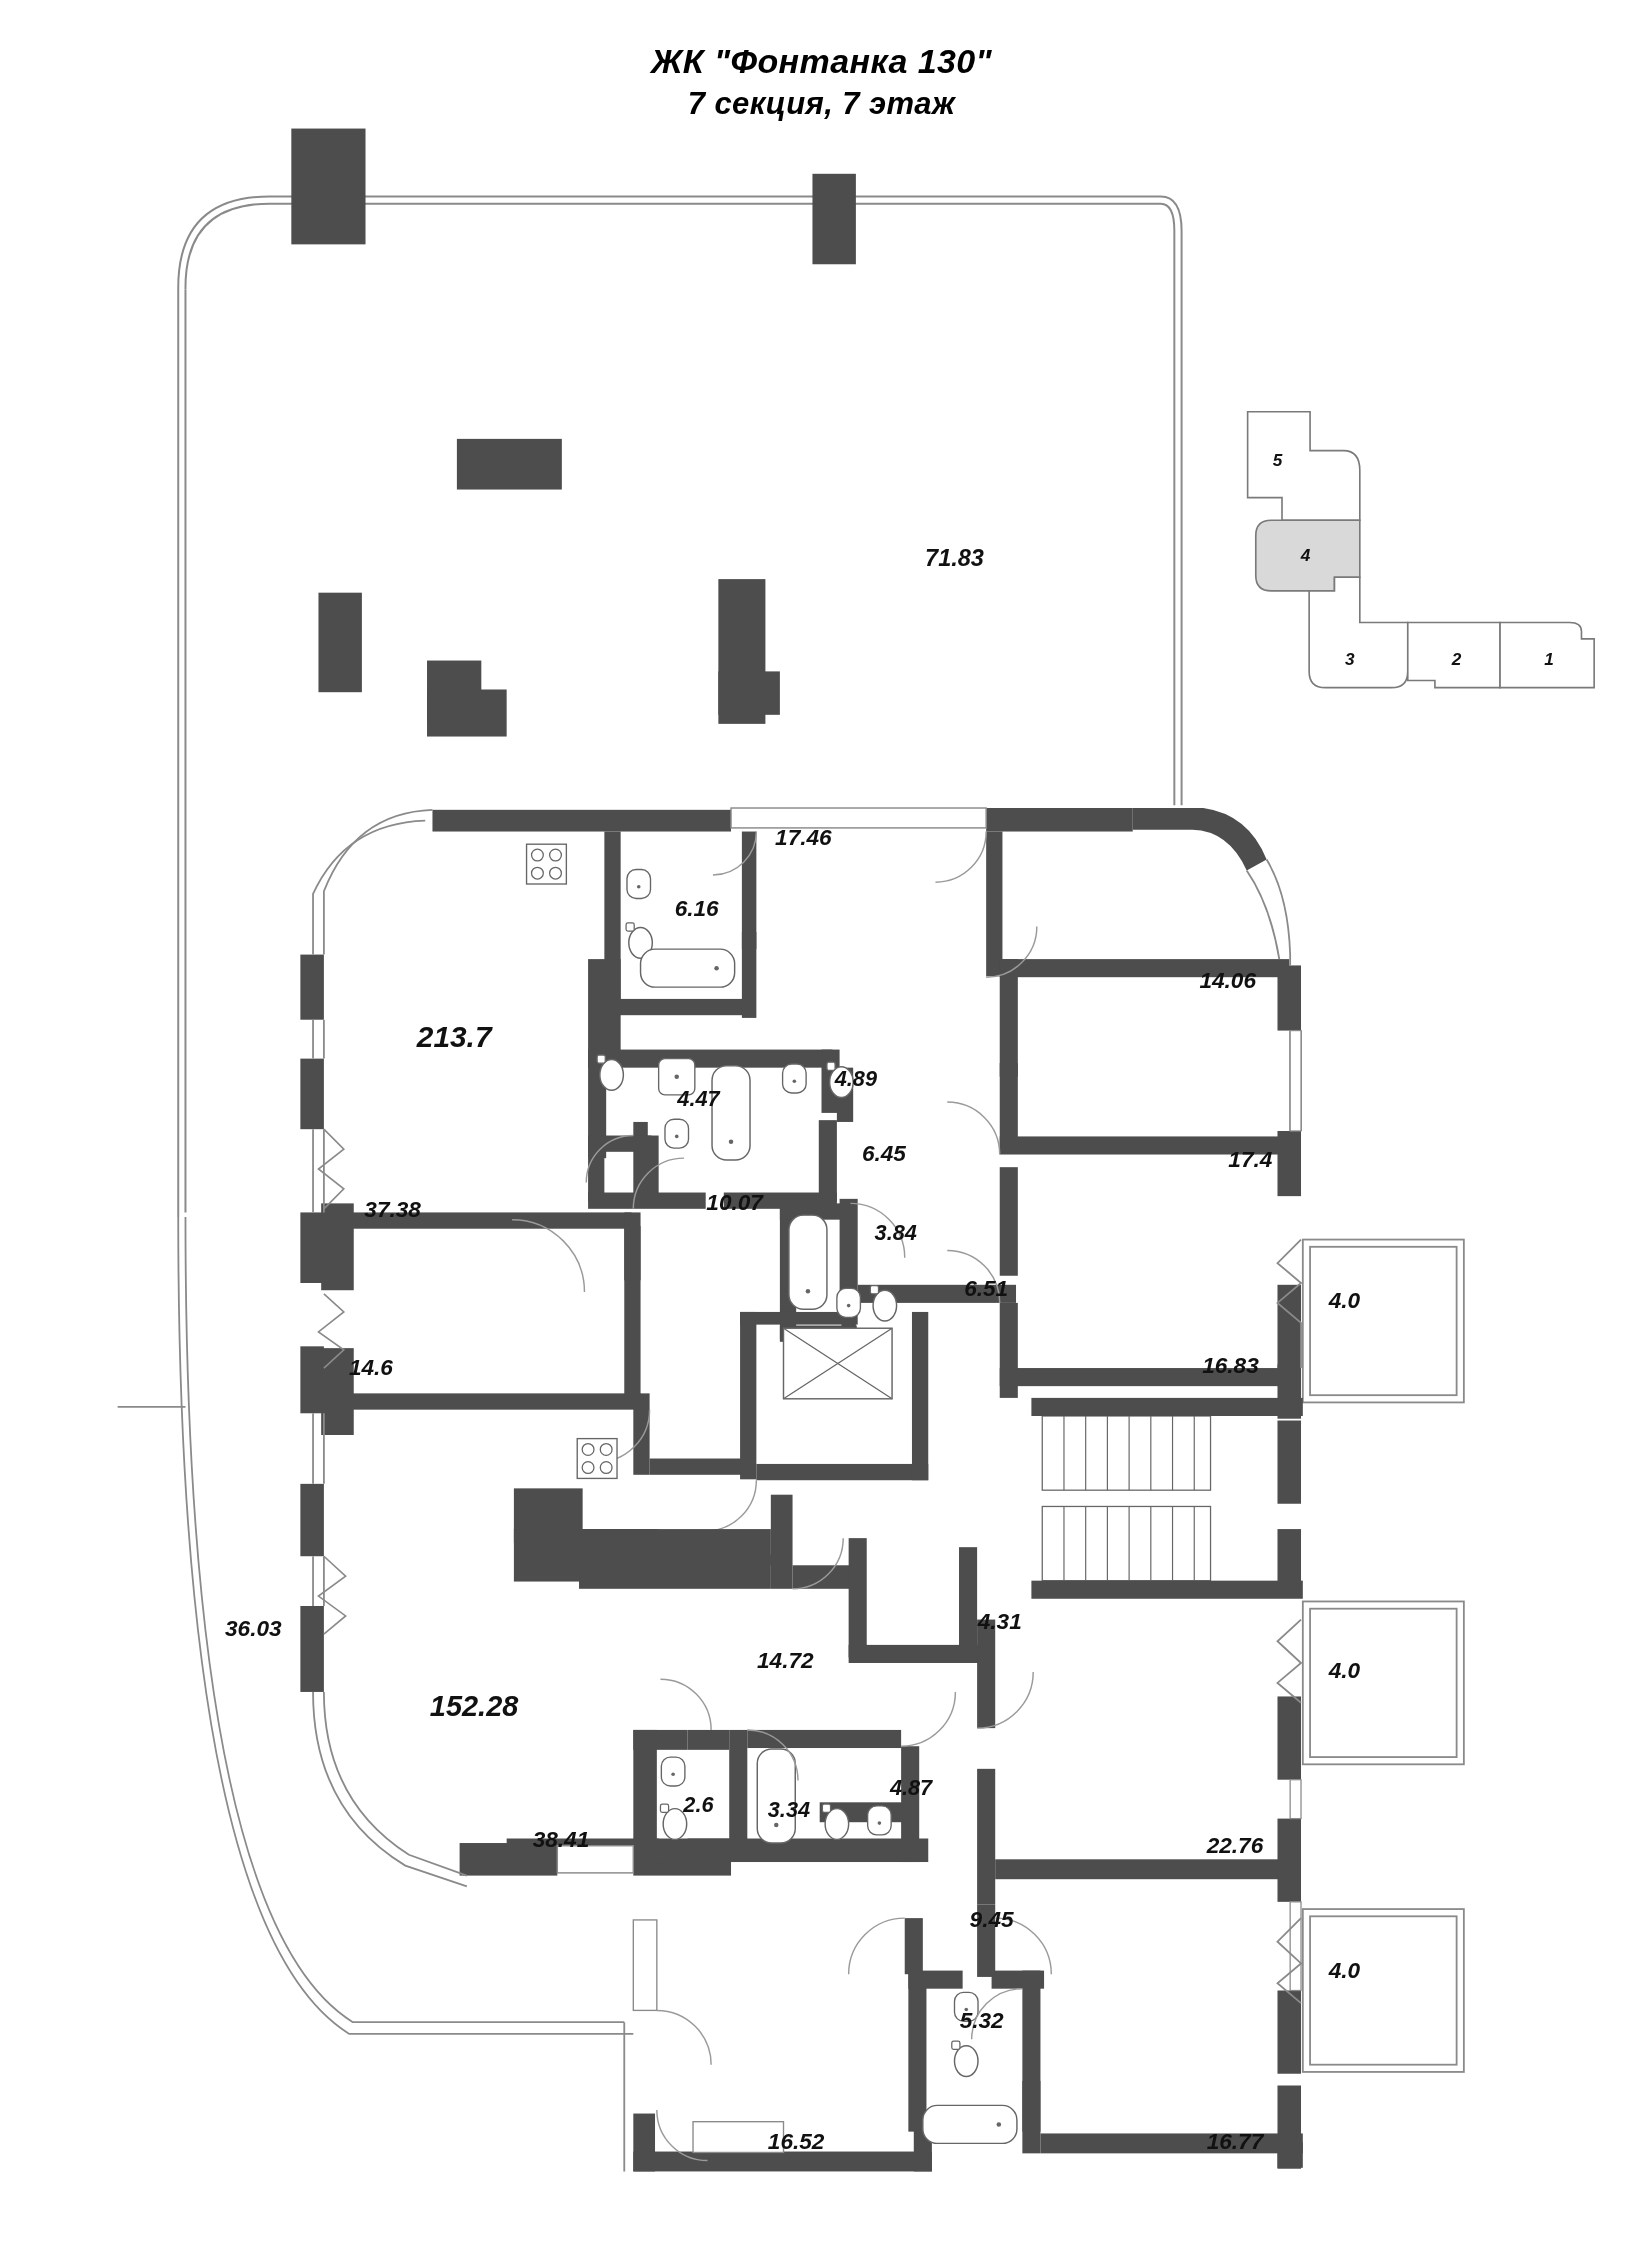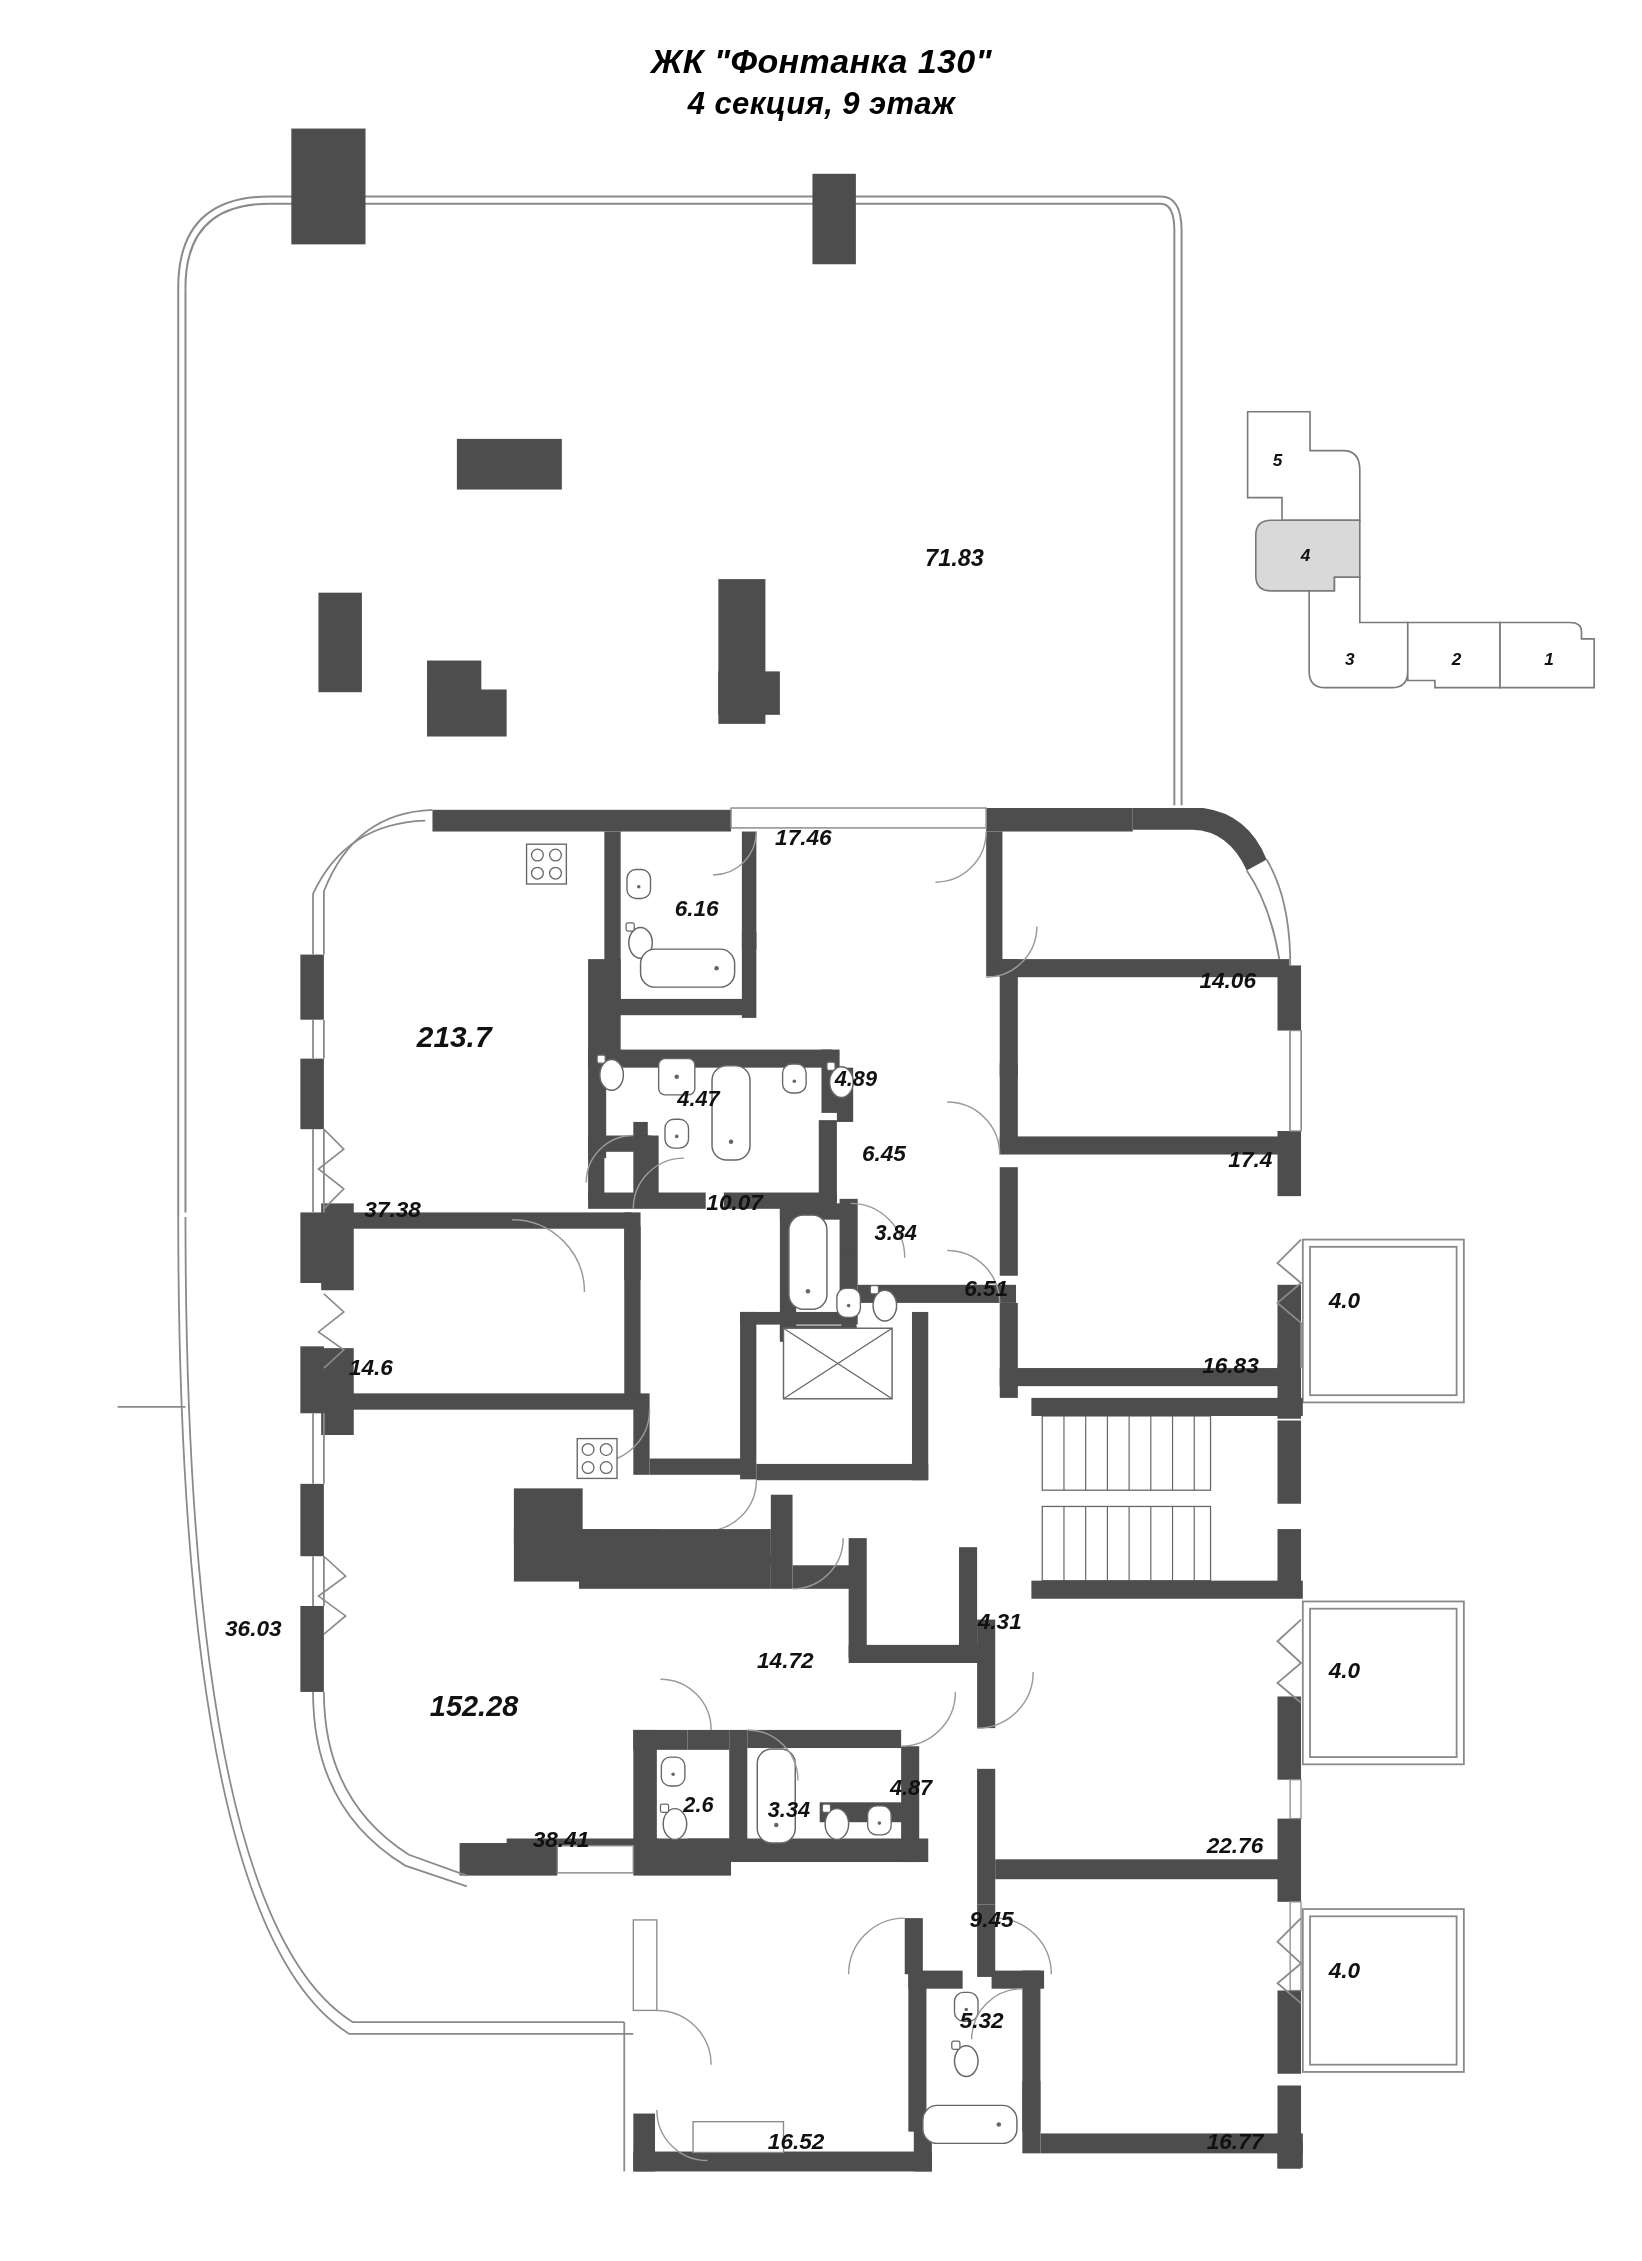--- a/index.html
+++ b/index.html
@@ -14,21 +14,21 @@
   text.area{font-family:"Liberation Sans",sans-serif;font-style:italic;font-weight:bold;fill:#111;}
   text.keyn{font-family:"Liberation Sans",sans-serif;font-style:italic;font-weight:bold;fill:#111;font-size:19px;}
 </style>
 </head>
 <body>
 
 <div id="page">
 
   <div class="title-block">
     <div class="title-line">ЖК "Фонтанка 130"</div>
-    <div class="title-line sub">4 секция, 9 этаж</div>
+    <div class="title-line sub">7 секция, 7 этаж</div>
   </div>
 
   <svg class="plan-svg" width="1643" height="2262" viewBox="0 0 1816 2500">
 
     <defs>
       <g id="toilet">
         <ellipse cx="0" cy="0" rx="13" ry="17" fill="#fff" stroke="#666" stroke-width="1.6"></ellipse>
         <rect x="-16" y="-22" width="9" height="9" rx="2" fill="#fff" stroke="#666" stroke-width="1.4"></rect>
       </g>
       <g id="sink">

